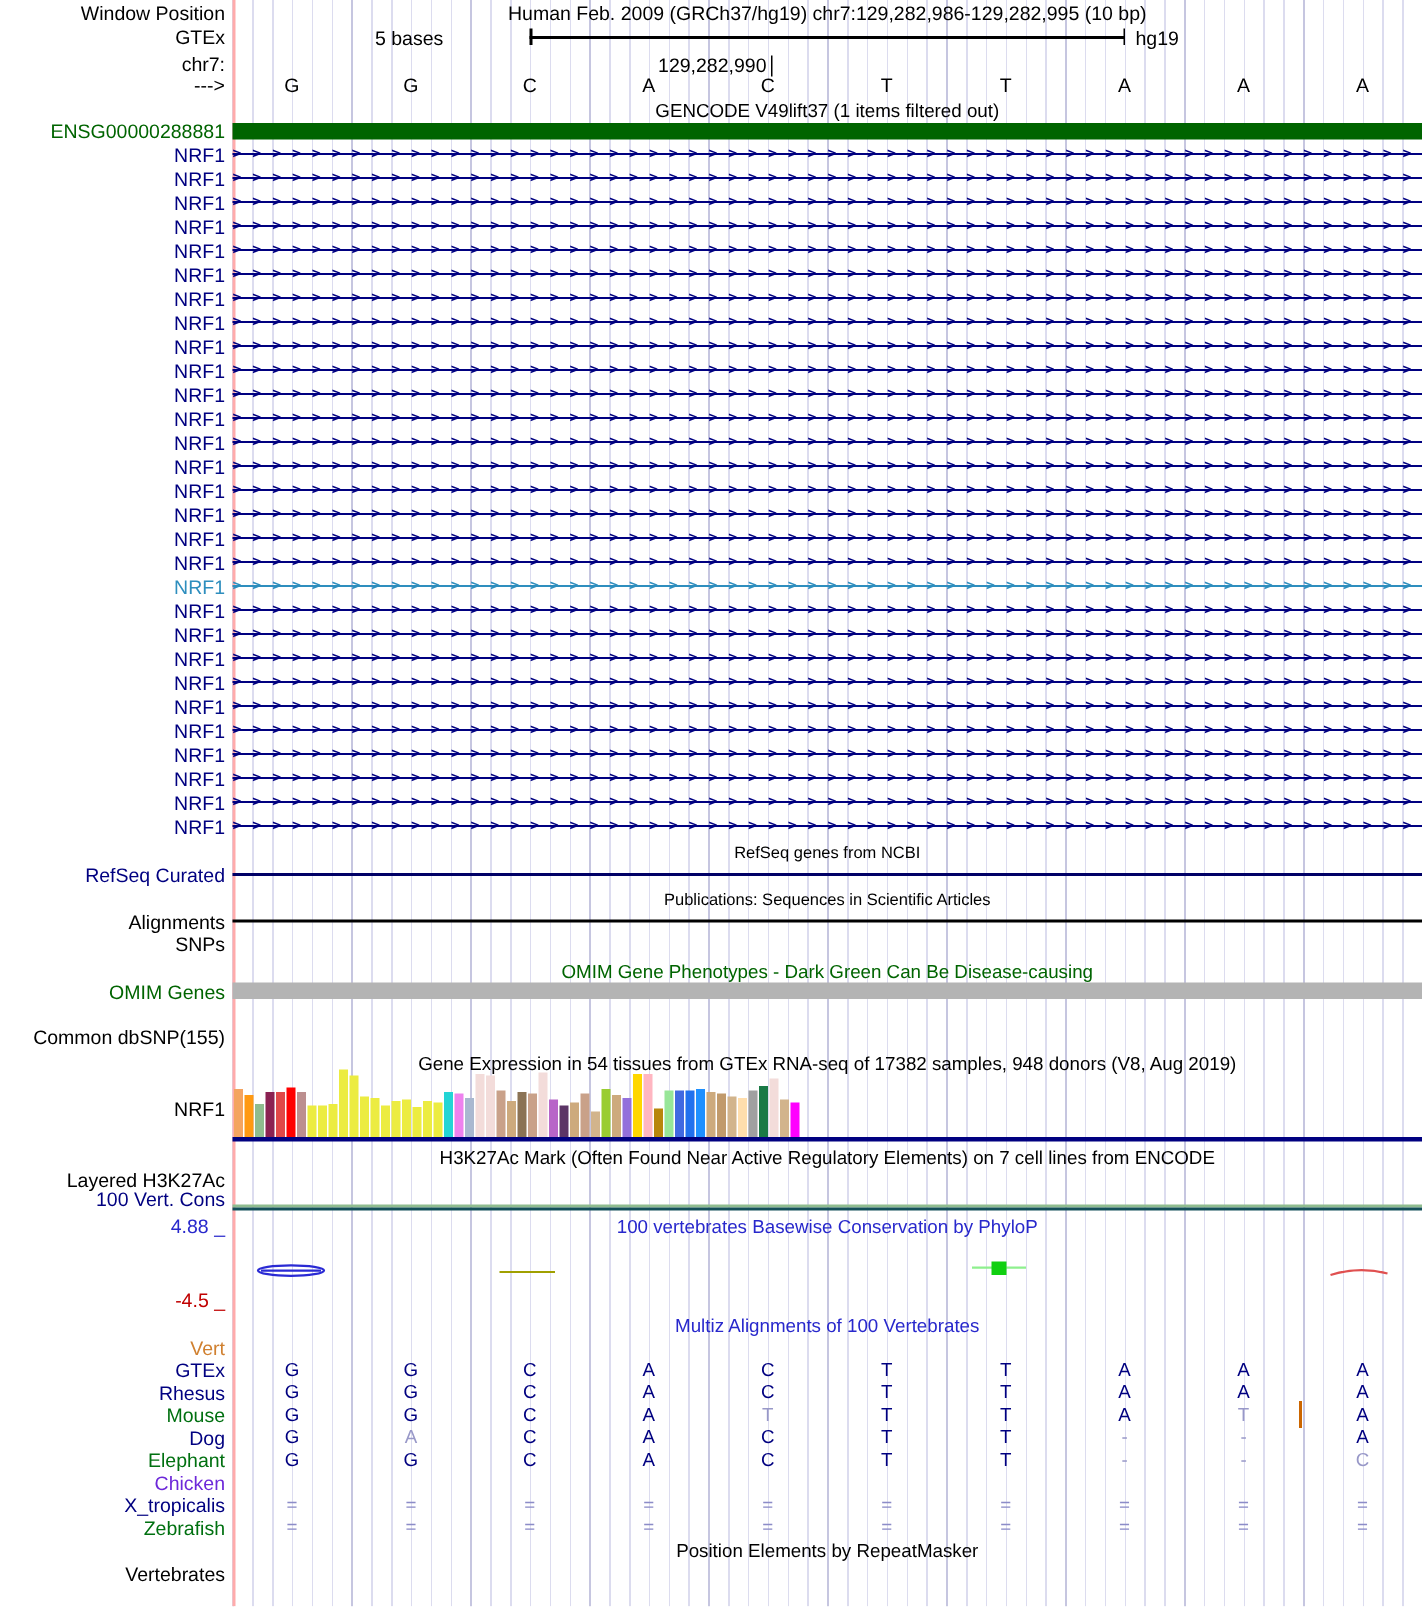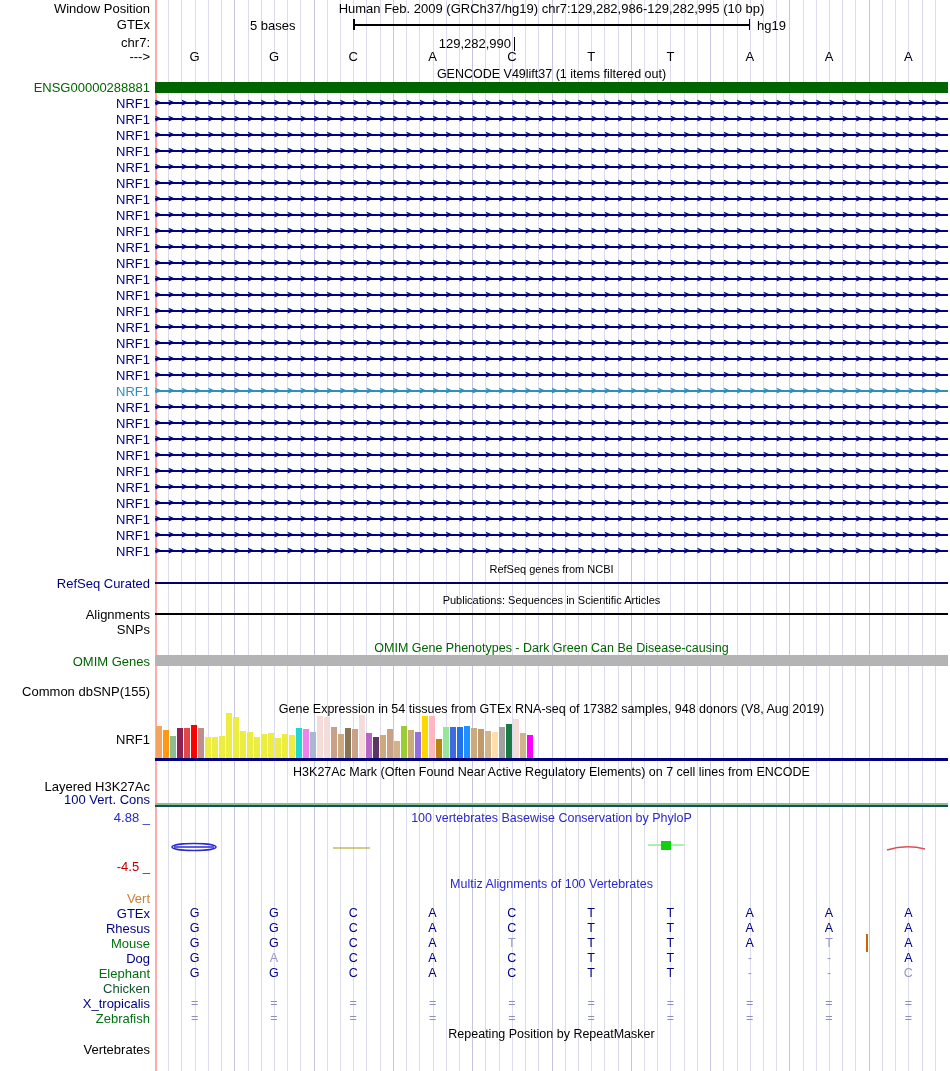--- a/index.html
+++ b/index.html
@@ -165,21 +165,21 @@
     <ellipse cx="39" cy="9" rx="22" ry="3.5" fill="none" stroke="#2a2ad4" stroke-width="1.5"></ellipse>
     <line x1="19" y1="9" x2="59" y2="9" stroke="#2a2ad4" stroke-width="1.5"></line>
     <line x1="178" y1="10" x2="215" y2="10" stroke="#a0a000" stroke-width="1.2"></line>
     <line x1="493" y1="7" x2="529" y2="7" stroke="#8ef08e" stroke-width="1.5"></line>
     <rect x="506" y="3" width="10" height="9" fill="#10d010"></rect>
     <path d="M 732 12 Q 751 6 770 11" fill="none" stroke="#e05050" stroke-width="1.5"></path>
   </svg>
 
   <div class="title blue" style="top:877px">Multiz Alignments of 100 Vertebrates</div>
 
-  <div class="title" style="top:1027px">Repeating Position by RepeatMasker</div>
+  <div class="title" style="top:1027px">Position Elements by RepeatMasker</div>
   <div class="lbl" style="top:1043px">Vertebrates</div>
 <div class="lbl" style="top: 97px; color: rgb(0, 0, 128);">NRF1</div>
     <div class="arrowrow" style="top: 95px; color: rgb(0, 0, 128); background-image: linear-gradient(transparent 7px, rgb(0, 0, 128) 7px, rgb(0, 0, 128) 8.6px, transparent 8.6px);">&gt;&gt;&gt;&gt;&gt;&gt;&gt;&gt;&gt;&gt;&gt;&gt;&gt;&gt;&gt;&gt;&gt;&gt;&gt;&gt;&gt;&gt;&gt;&gt;&gt;&gt;&gt;&gt;&gt;&gt;&gt;&gt;&gt;&gt;&gt;&gt;&gt;&gt;&gt;&gt;&gt;&gt;&gt;&gt;&gt;&gt;&gt;&gt;&gt;&gt;&gt;&gt;&gt;&gt;&gt;&gt;&gt;&gt;&gt;&gt;&gt;&gt;&gt;&gt;</div>
     <div class="lbl" style="top: 113px; color: rgb(0, 0, 128);">NRF1</div>
     <div class="arrowrow" style="top: 111px; color: rgb(0, 0, 128); background-image: linear-gradient(transparent 7px, rgb(0, 0, 128) 7px, rgb(0, 0, 128) 8.6px, transparent 8.6px);">&gt;&gt;&gt;&gt;&gt;&gt;&gt;&gt;&gt;&gt;&gt;&gt;&gt;&gt;&gt;&gt;&gt;&gt;&gt;&gt;&gt;&gt;&gt;&gt;&gt;&gt;&gt;&gt;&gt;&gt;&gt;&gt;&gt;&gt;&gt;&gt;&gt;&gt;&gt;&gt;&gt;&gt;&gt;&gt;&gt;&gt;&gt;&gt;&gt;&gt;&gt;&gt;&gt;&gt;&gt;&gt;&gt;&gt;&gt;&gt;&gt;&gt;&gt;&gt;</div>
     <div class="lbl" style="top: 129px; color: rgb(0, 0, 128);">NRF1</div>
     <div class="arrowrow" style="top: 127px; color: rgb(0, 0, 128); background-image: linear-gradient(transparent 7px, rgb(0, 0, 128) 7px, rgb(0, 0, 128) 8.6px, transparent 8.6px);">&gt;&gt;&gt;&gt;&gt;&gt;&gt;&gt;&gt;&gt;&gt;&gt;&gt;&gt;&gt;&gt;&gt;&gt;&gt;&gt;&gt;&gt;&gt;&gt;&gt;&gt;&gt;&gt;&gt;&gt;&gt;&gt;&gt;&gt;&gt;&gt;&gt;&gt;&gt;&gt;&gt;&gt;&gt;&gt;&gt;&gt;&gt;&gt;&gt;&gt;&gt;&gt;&gt;&gt;&gt;&gt;&gt;&gt;&gt;&gt;&gt;&gt;&gt;&gt;</div>
     <div class="lbl" style="top: 145px; color: rgb(0, 0, 128);">NRF1</div>
     <div class="arrowrow" style="top: 143px; color: rgb(0, 0, 128); background-image: linear-gradient(transparent 7px, rgb(0, 0, 128) 7px, rgb(0, 0, 128) 8.6px, transparent 8.6px);">&gt;&gt;&gt;&gt;&gt;&gt;&gt;&gt;&gt;&gt;&gt;&gt;&gt;&gt;&gt;&gt;&gt;&gt;&gt;&gt;&gt;&gt;&gt;&gt;&gt;&gt;&gt;&gt;&gt;&gt;&gt;&gt;&gt;&gt;&gt;&gt;&gt;&gt;&gt;&gt;&gt;&gt;&gt;&gt;&gt;&gt;&gt;&gt;&gt;&gt;&gt;&gt;&gt;&gt;&gt;&gt;&gt;&gt;&gt;&gt;&gt;&gt;&gt;&gt;</div>
     <div class="lbl" style="top: 161px; color: rgb(0, 0, 128);">NRF1</div>
@@ -304,21 +304,21 @@
       <span class="mzcell" style="color: rgb(0, 0, 128);">G</span>
       <span class="mzcell" style="color: rgb(0, 0, 128);">C</span>
       <span class="mzcell" style="color: rgb(0, 0, 128);">A</span>
       <span class="mzcell" style="color: rgb(0, 0, 128);">C</span>
       <span class="mzcell" style="color: rgb(0, 0, 128);">T</span>
       <span class="mzcell" style="color: rgb(0, 0, 128);">T</span>
       <span class="mzcell" style="color: rgb(152, 152, 200);">-</span>
       <span class="mzcell" style="color: rgb(152, 152, 200);">-</span>
       <span class="mzcell" style="color: rgb(152, 152, 200);">C</span>
     </div>
-    <div class="lbl" style="top: 982px; color: #14532d;">Chicken</div>
+    <div class="lbl" style="top: 982px; color: #6d28d9;">Chicken</div>
     <div class="mzrow" style="top: 981px;">
       <span class="mzcell" style="color: rgb(0, 0, 128);"></span>
       <span class="mzcell" style="color: rgb(0, 0, 128);"></span>
       <span class="mzcell" style="color: rgb(0, 0, 128);"></span>
       <span class="mzcell" style="color: rgb(0, 0, 128);"></span>
       <span class="mzcell" style="color: rgb(0, 0, 128);"></span>
       <span class="mzcell" style="color: rgb(0, 0, 128);"></span>
       <span class="mzcell" style="color: rgb(0, 0, 128);"></span>
       <span class="mzcell" style="color: rgb(0, 0, 128);"></span>
       <span class="mzcell" style="color: rgb(0, 0, 128);"></span>

